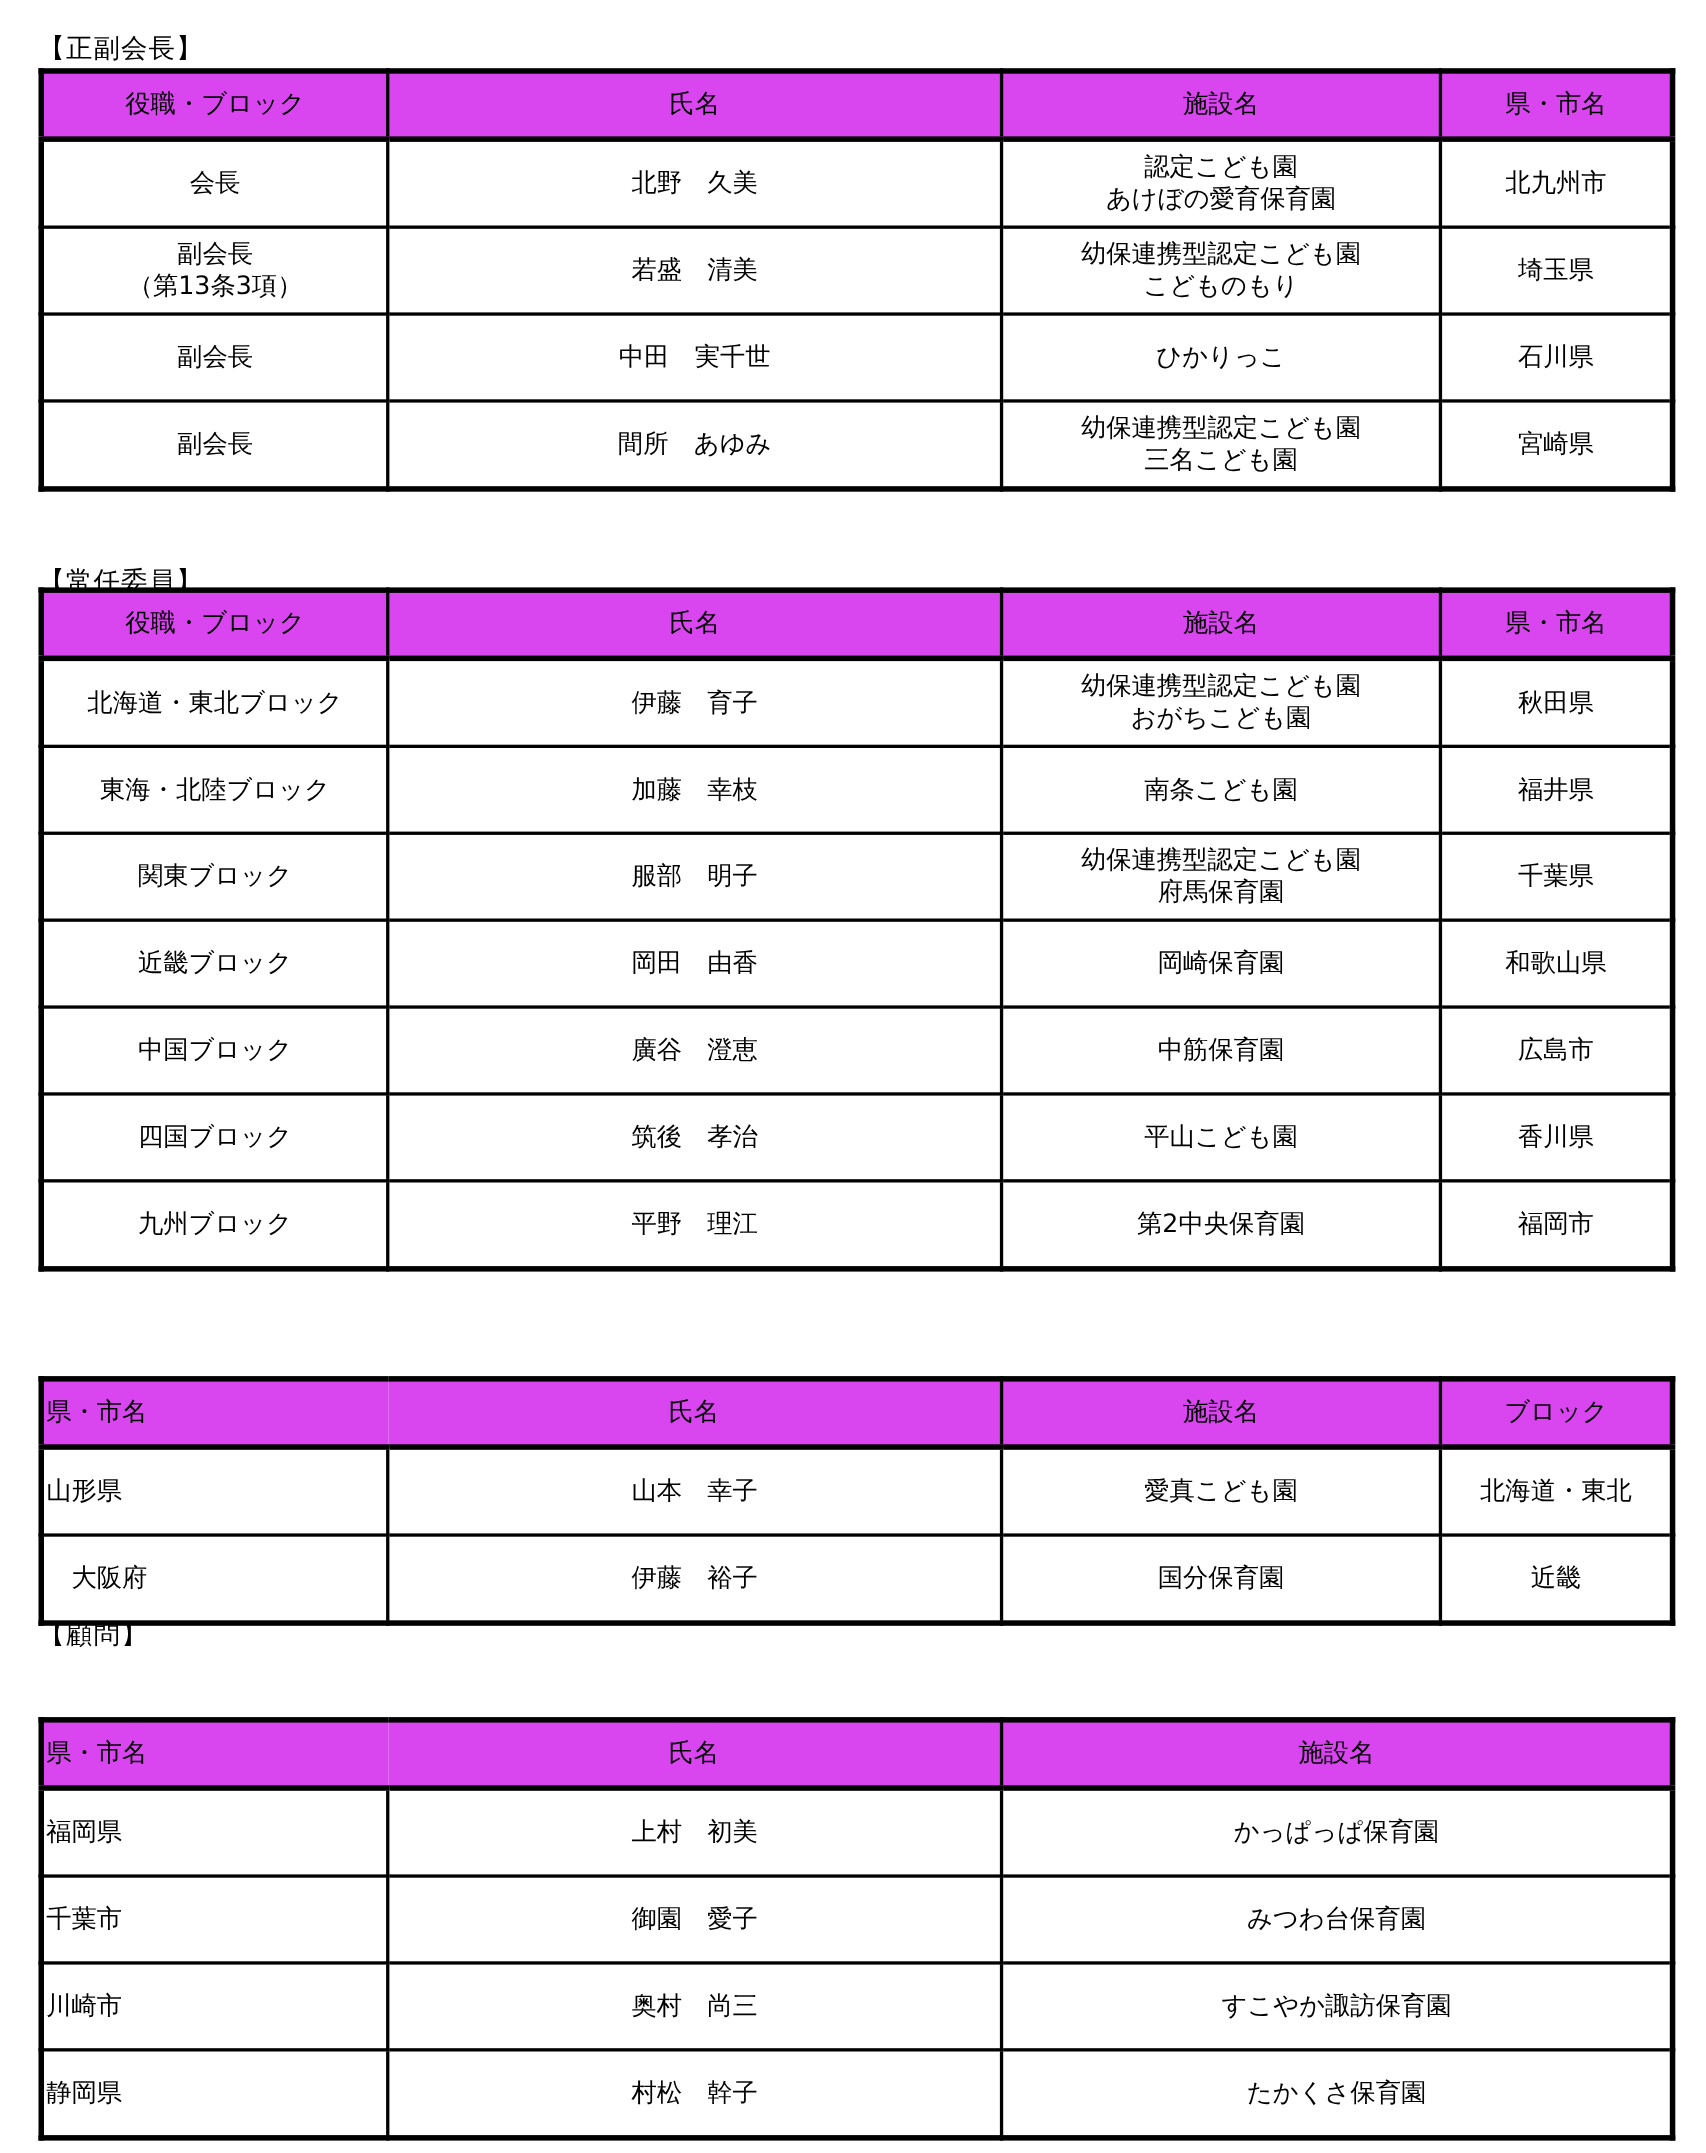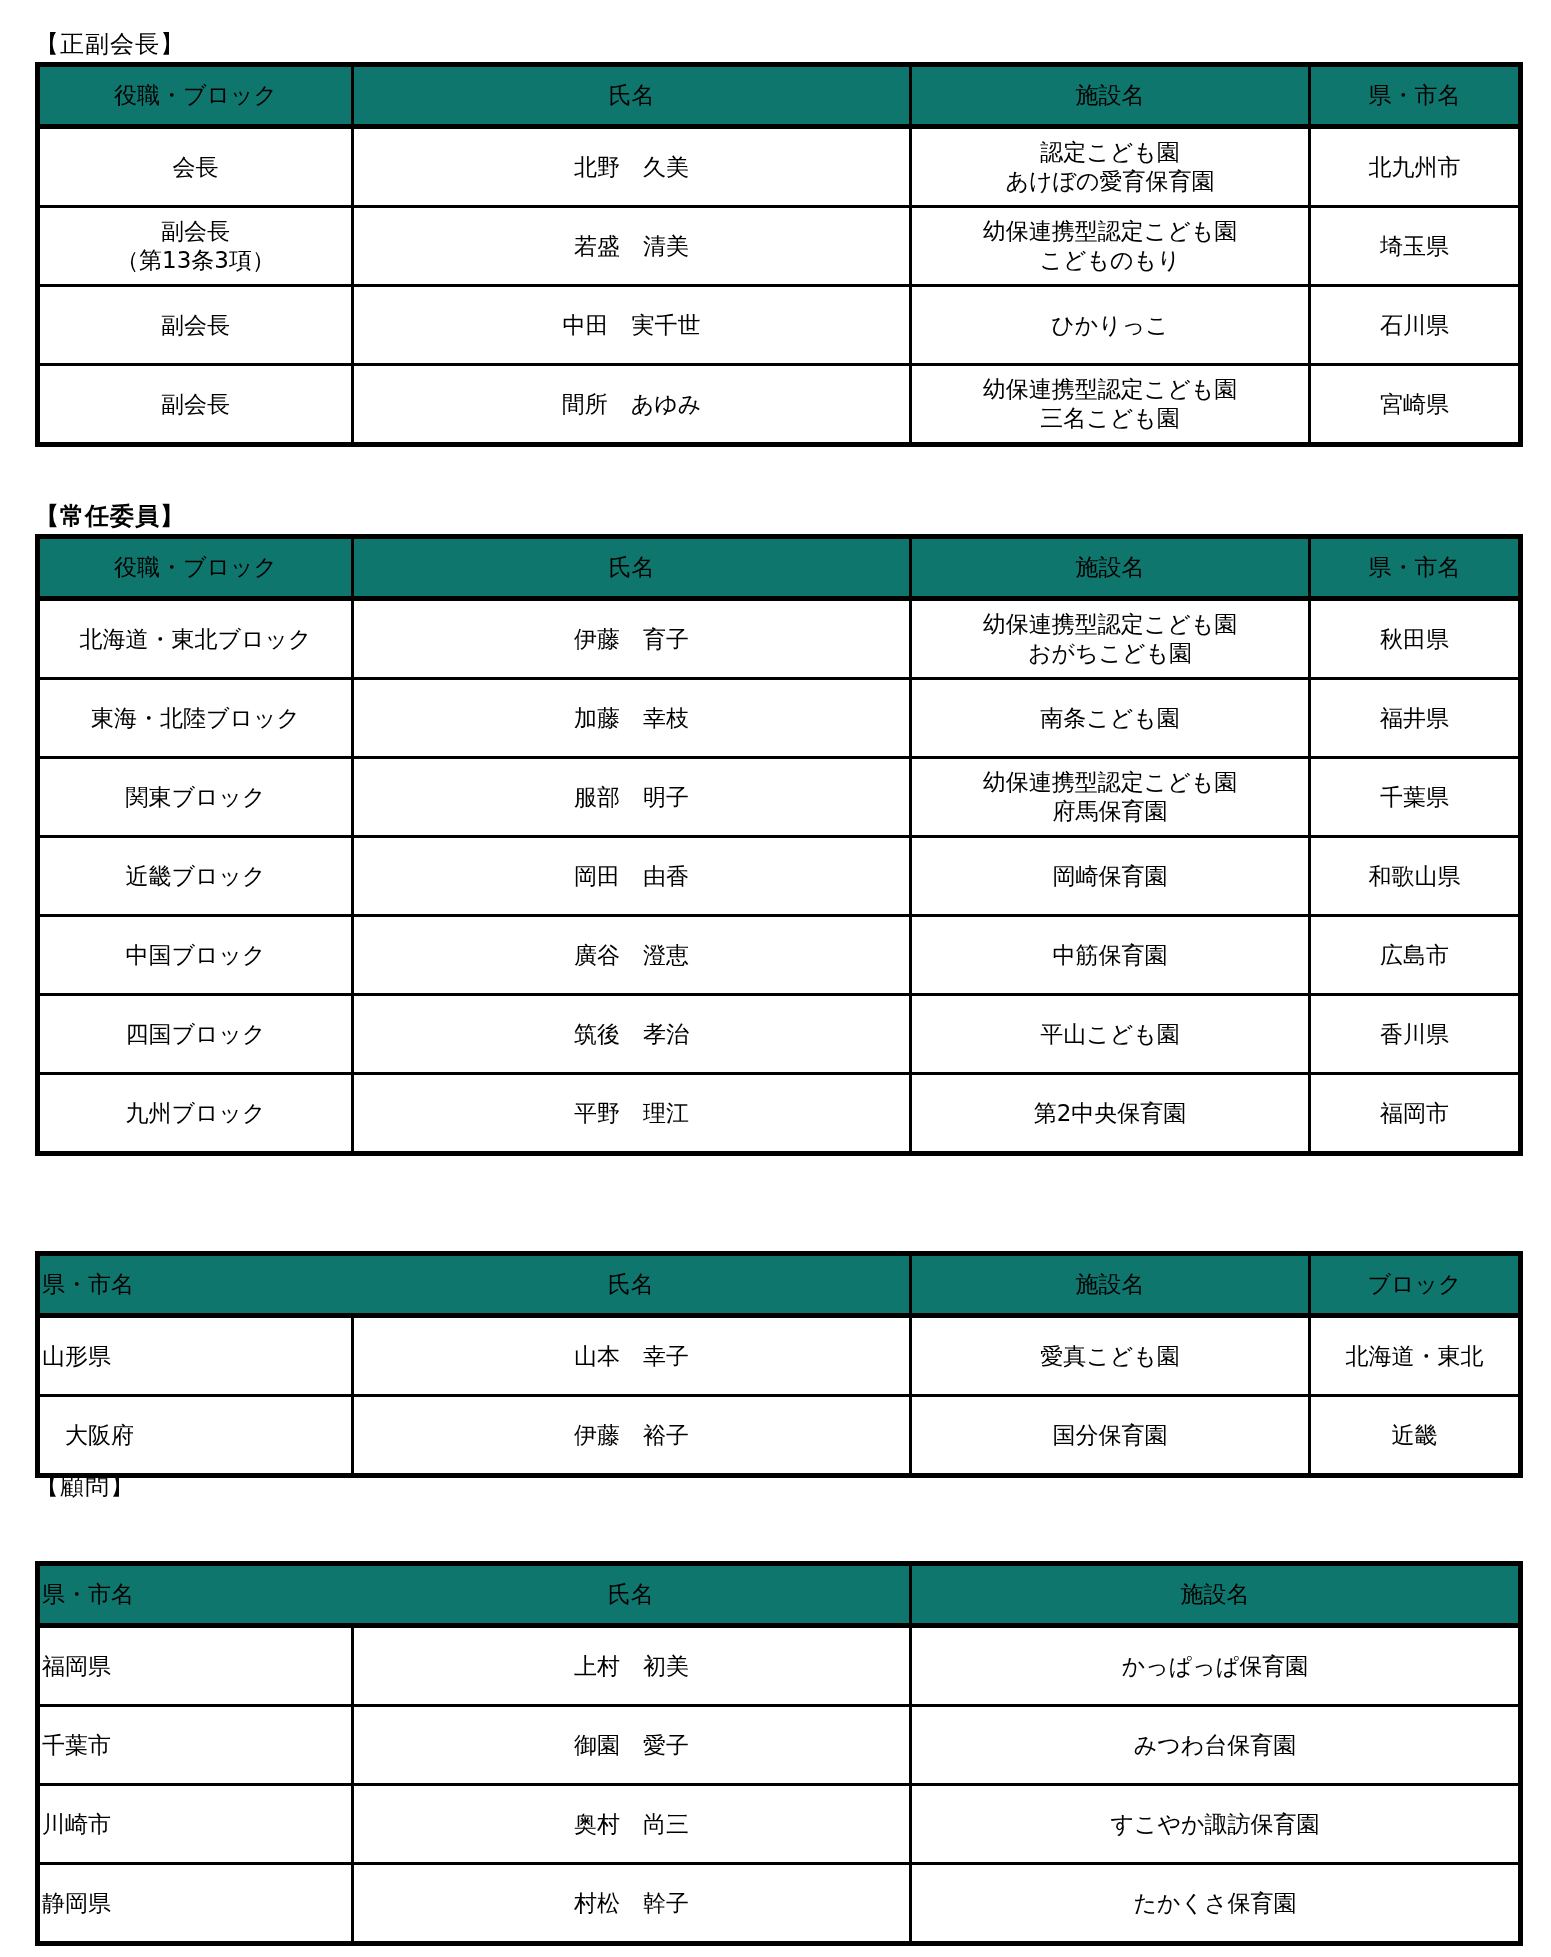--- a/index.html
+++ b/index.html
@@ -24,21 +24,21 @@
   table.roster col.c2 { width: 558px; }
   table.roster col.c3 { width: 399px; }
   table.roster col.c4 { width: 211px; }
   table.roster th, table.roster td {
     border: 3px solid #000;
     font-size: 23px; font-weight: normal;
     text-align: center; vertical-align: middle;
     padding: 0 2px; line-height: 29px;
     white-space: pre-line;
   }
-  table.roster thead th { background: #0f766e; height: 57px; border-bottom-width: 5px; }
+  table.roster thead th { background: #d946ef; height: 57px; border-bottom-width: 5px; }
   table.roster tbody td { height: 76px; }
   .left { text-align: left !important; padding-left: 2px !important; white-space: pre !important; }
   th.nodiv-right { border-right: none !important; }
   th.nodiv-left { border-left: none !important; }
 </style>
 </head>
 <body>
 
 <div class="section-title" style="top:26px;">【正副会長】</div>
 <table class="roster" style="top:62px;">
@@ -81,21 +81,21 @@
     <tr>
       <td>副会長</td>
       <td>間所　あゆみ</td>
       <td>幼保連携型認定こども園
 三名こども園</td>
       <td>宮崎県</td>
     </tr>
   </tbody>
 </table>
 
-<div class="section-title" style="top:498px;font-weight:bold;">【常任委員】</div>
+<div class="section-title" style="top:510px;">【常任委員】</div>
 <table class="roster" style="top:534px;">
   <colgroup>
       <col class="c1">
       <col class="c2">
       <col class="c3">
       <col class="c4">
     </colgroup>
   <thead>
     <tr>
       <th>役職・ブロック</th>

